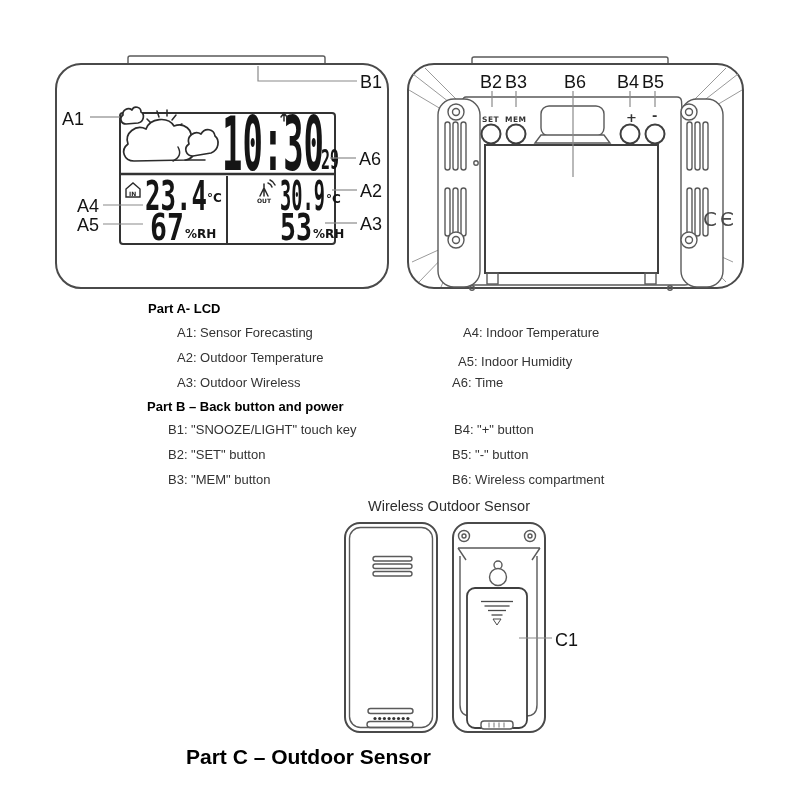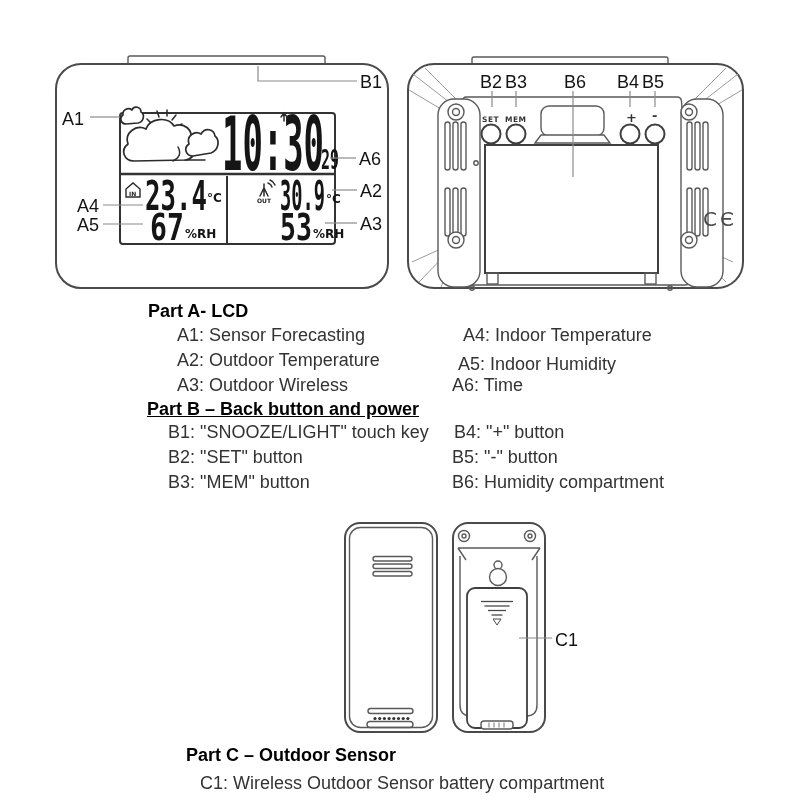--- a/index.html
+++ b/index.html
@@ -13,24 +13,24 @@
   svg .fan{stroke:#9a9a9a;stroke-width:1;fill:none;}
   svg .lbl{font-family:"Liberation Sans",sans-serif;font-size:18px;fill:#141414;}
   svg .seg{font-family:"DejaVu Sans Mono",monospace;font-weight:bold;fill:#151515;}
   svg .lcd-small{font-family:"DejaVu Sans",sans-serif;font-weight:bold;font-size:12px;fill:#151515;}
   svg .tiny{font-family:"DejaVu Sans",sans-serif;font-weight:bold;font-size:6px;fill:#222;}
   svg .btnlbl{font-family:"DejaVu Sans",sans-serif;font-weight:bold;font-size:7.5px;fill:#333;letter-spacing:.5px;}
   svg .pm{font-family:"DejaVu Sans",sans-serif;font-weight:bold;font-size:13px;fill:#333;}
   svg .ce{font-family:"DejaVu Sans",sans-serif;font-size:20px;fill:#4a4a4a;letter-spacing:3px;}
   svg .icon{fill:#fff;stroke:#2b2b2b;stroke-width:1.7;stroke-linejoin:round;stroke-linecap:round;}
   svg .icon-line{fill:none;stroke:#2b2b2b;stroke-width:1.5;stroke-linecap:round;}
-  .txt{position:absolute;white-space:nowrap;font-size:18px;color:#333;}
+  .txt{position:absolute;white-space:nowrap;font-size:13px;color:#333;}
   .hdr{font-weight:bold;color:#000;}
   .sensor-title{font-size:14.5px;color:#2f2f2f;}
-  .partc{font-size:18px;}
+  .partc{font-size:21px;}
 </style>
 </head>
 <body>
 
 <div class="page">
 
 <svg width="800" height="800" viewBox="0 0 800 800">
 
   <g>
     <rect x="128" y="56" width="197" height="9" rx="2" class="detail"></rect>
@@ -229,33 +229,33 @@
             <line x1="494" y1="722.5" x2="494" y2="727.5"></line>
         <line x1="499" y1="722.5" x2="499" y2="727.5"></line>
             <line x1="504" y1="722.5" x2="504" y2="727.5"></line>
       </g>
       <line x1="519" y1="638" x2="552" y2="638" class="leader"></line>
       <text x="555" y="646" class="lbl">C1</text>
     </g>
   </g>
 </svg>
 
+<div class="txt sensor-title" style="left:368px;top:498px;">Wireless Outdoor Sensor</div>
 
 <div class="txt hdr" style="left:148px;top:301px;">Part A- LCD</div>
 <div class="txt" style="left:177px;top:325px;">A1: Sensor Forecasting</div>
 <div class="txt" style="left:463px;top:325px;">A4: Indoor Temperature</div>
 <div class="txt" style="left:177px;top:350px;">A2: Outdoor Temperature</div>
 <div class="txt" style="left:458px;top:354px;">A5: Indoor Humidity</div>
 <div class="txt" style="left:177px;top:375px;">A3: Outdoor Wireless</div>
 <div class="txt" style="left:452px;top:375px;text-align:right;">A6: Time</div>
 
-<div class="txt hdr" style="left:147px;top:399px;text-decoration:underline;">Part B – Back button and power</div>
+<div class="txt hdr" style="left:147px;top:399px;">Part B – Back button and power</div>
 <div class="txt" style="left:168px;top:422px;">B1: "SNOOZE/LIGHT" touch key</div>
 <div class="txt" style="left:454px;top:422px;">B4: "+" button</div>
 <div class="txt" style="left:168px;top:447px;">B2: "SET" button</div>
 <div class="txt" style="left:452px;top:447px;">B5: "-" button</div>
 <div class="txt" style="left:168px;top:472px;">B3: "MEM" button</div>
-<div class="txt" style="left:452px;top:472px;">B6: Humidity compartment</div>
+<div class="txt" style="left:452px;top:472px;">B6: Wireless compartment</div>
 
 <div class="txt hdr partc" style="left:186px;top:745px;">Part C – Outdoor Sensor</div>
-<div class="txt" style="left:200px;top:773px;">C1: Wireless Outdoor Sensor battery compartment</div>
 
 </div>
 
 </body></html>

